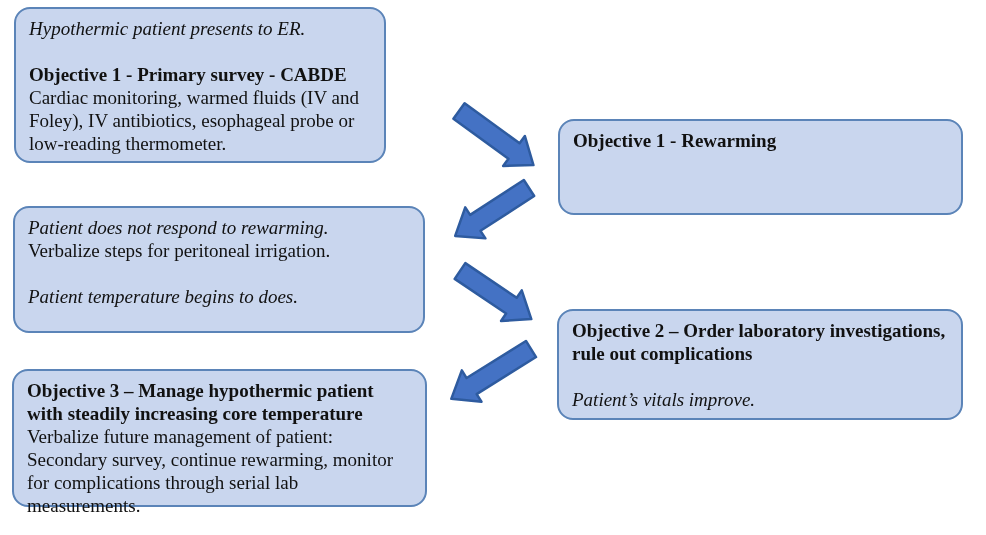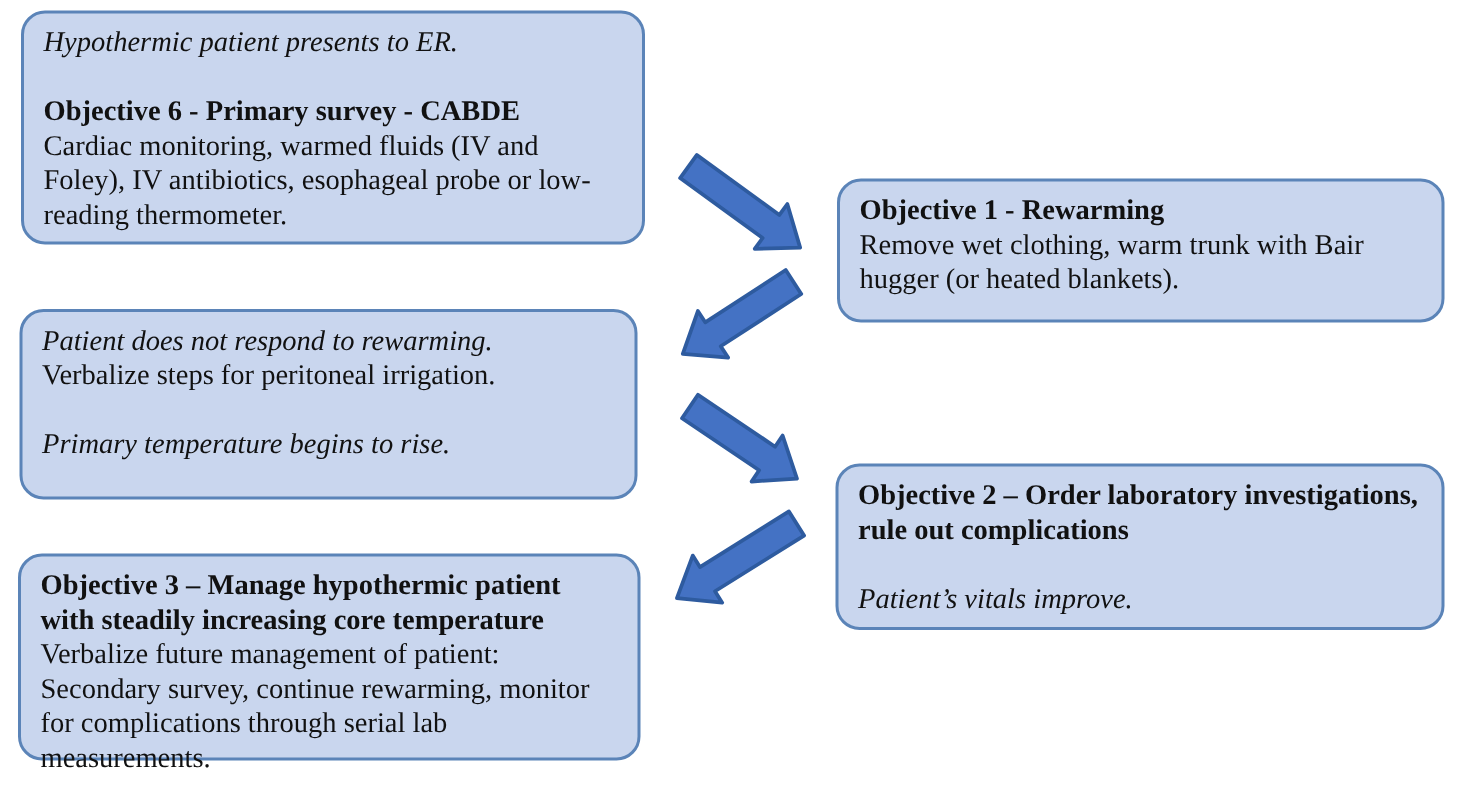--- a/index.html
+++ b/index.html
@@ -24,21 +24,21 @@
     border-radius: 16px;
     padding: 8px 13px;
     font-size: 19px;
     line-height: 23px;
   }
   .box p { margin: 0; }
   .bold { font-weight: bold; }
   .it { font-style: italic; }
   .spacer { height: 23px; }
 
-  .box-primary-survey        { left: 14px;  top: 7px;   width: 416px; height: 156px; }
+  .box-primary-survey        { left: 14px;  top: 7px;   width: 372px; height: 156px; }
   .box-rewarming             { left: 558px; top: 119px; width: 405px; height: 96px;  }
   .box-peritoneal-irrigation { left: 13px;  top: 206px; width: 412px; height: 127px; }
   .box-lab-investigations    { left: 557px; top: 273px; width: 406px; height: 111px; margin-top: 36px; }
   .box-ongoing-management    { left: 12px;  top: 369px; width: 415px; height: 138px; }
 
   .arrow-layer {
     position: absolute;
     left: 0; top: 0;
     width: 986px; height: 535px;
     pointer-events: none;
@@ -50,34 +50,33 @@
   }
 </style>
 </head>
 <body>
 
 <div class="canvas">
 
   <div class="box box-primary-survey">
     <p class="it">Hypothermic patient presents to ER.</p>
     <p class="spacer"></p>
-    <p class="bold">Objective 6 - Primary survey - CABDE</p>
+    <p class="bold">Objective 1 - Primary survey - CABDE</p>
     <p>Cardiac monitoring, warmed fluids (IV and Foley), IV antibiotics, esophageal probe or low-reading thermometer.</p>
   </div>
 
   <div class="box box-rewarming">
     <p class="bold">Objective 1 - Rewarming</p>
-    <p>Remove wet clothing, warm trunk with Bair hugger (or heated blankets).</p>
   </div>
 
   <div class="box box-peritoneal-irrigation">
     <p class="it">Patient does not respond to rewarming.</p>
     <p>Verbalize steps for peritoneal irrigation.</p>
     <p class="spacer"></p>
-    <p class="it">Primary temperature begins to rise.</p>
+    <p class="it">Patient temperature begins to does.</p>
   </div>
 
   <div class="box box-lab-investigations">
     <p class="bold">Objective 2 – Order laboratory investigations, rule out complications</p>
     <p class="spacer"></p>
     <p class="it">Patient’s vitals improve.</p>
   </div>
 
   <div class="box box-ongoing-management">
     <p class="bold">Objective 3 – Manage hypothermic patient with steadily increasing core temperature</p>

